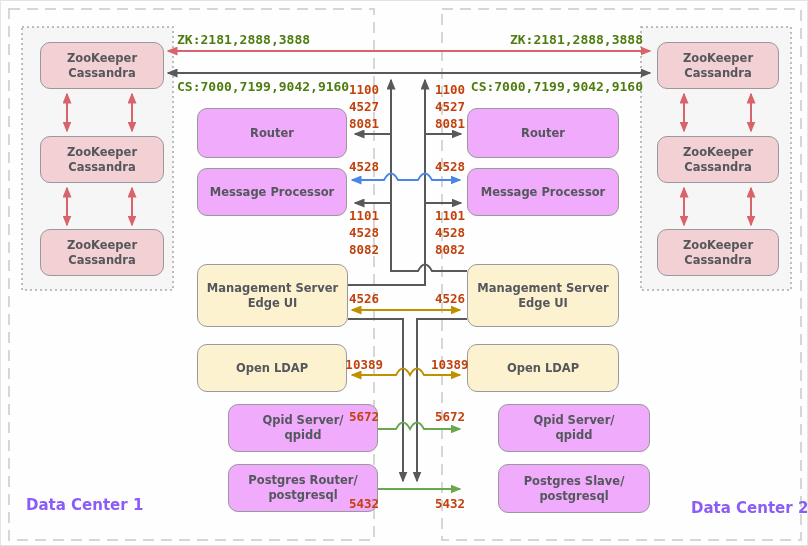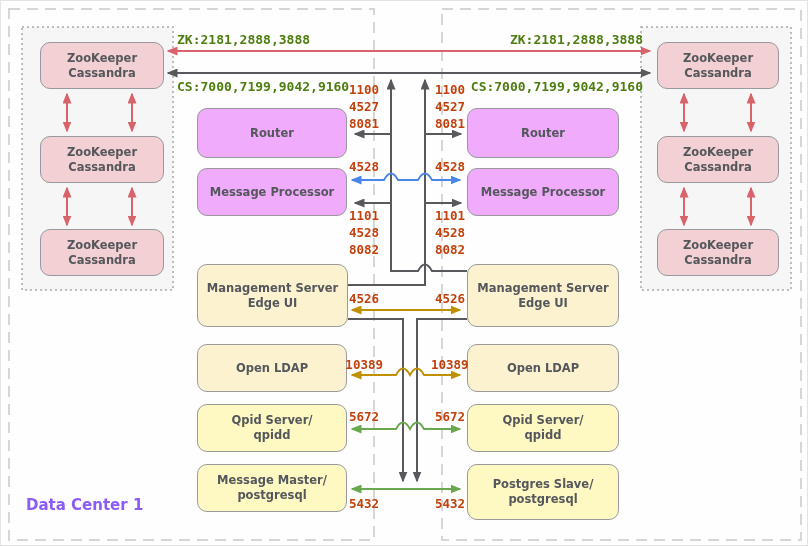--- a/index.html
+++ b/index.html
@@ -13,21 +13,21 @@
   .node {
     position:absolute; z-index:2; display:flex; align-items:center; justify-content:center;
     text-align:center; box-sizing:border-box;
     border:1.5px solid #97999d; border-radius:10px;
     font:bold 11.5px/15px "DejaVu Sans", sans-serif;
     color:#54575c; white-space:pre-line;
   }
   .pink   { background:#f3d0d3; }
   .blue   { background:#f0abfc; }
   .yellow { background:#fdf2cf; }
-  .green  { background:#fef9c3; }
+  .green  { background:#f0abfc;margin-left:31px; }
   .port {
     position:absolute; z-index:3;
     font:bold 12.5px/17px "DejaVu Sans Mono", monospace;
     color:#c2410c; white-space:nowrap;
   }
   .port.r { text-align:right; }
   .port span { display:block; }
   .bus-label {
     position:absolute; z-index:3;
     font:bold 13px/15px "DejaVu Sans Mono", monospace;
@@ -118,31 +118,31 @@
   <div class="node pink" style="left:656px;top:228px;width:122px;height:47px"><span>ZooKeeper
 Cassandra</span></div>
 
   <div class="node blue" style="left:196px;top:107px;width:150px;height:50px"><span>Router</span></div>
   <div class="node blue" style="left:196px;top:167px;width:150px;height:48px"><span>Message Processor</span></div>
   <div class="node yellow" style="left:196px;top:263px;width:151px;height:63px"><span>Management Server
 Edge UI</span></div>
   <div class="node yellow" style="left:196px;top:343px;width:150px;height:48px"><span>Open LDAP</span></div>
   <div class="node green" style="left:196px;top:403px;width:150px;height:48px"><span>Qpid Server/
 qpidd</span></div>
-  <div class="node green" style="left:196px;top:463px;width:150px;height:48px"><span>Message Master/
+  <div class="node green" style="left:196px;top:463px;width:150px;height:48px"><span>Postgres Router/
 postgresql</span></div>
 
   <div class="node blue" style="left:466px;top:107px;width:152px;height:50px"><span>Router</span></div>
   <div class="node blue" style="left:466px;top:167px;width:152px;height:48px"><span>Message Processor</span></div>
   <div class="node yellow" style="left:466px;top:263px;width:152px;height:63px"><span>Management Server
 Edge UI</span></div>
   <div class="node yellow" style="left:466px;top:343px;width:152px;height:48px"><span>Open LDAP</span></div>
   <div class="node green" style="left:466px;top:403px;width:152px;height:48px"><span>Qpid Server/
 qpidd</span></div>
-  <div class="node green" style="left:466px;top:463px;width:152px;height:56px"><span>Postgres Slave/
+  <div class="node green" style="left:466px;top:463px;width:152px;height:49px"><span>Postgres Slave/
 postgresql</span></div>
 
   <div class="bus-label" style="left:176px;top:31px">ZK:2181,2888,3888</div>
   <div class="bus-label" style="right:164px;top:31px">ZK:2181,2888,3888</div>
   <div class="bus-label" style="left:176px;top:78px">CS:7000,7199,9042,9160</div>
   <div class="bus-label" style="right:164px;top:78px">CS:7000,7199,9042,9160</div>
 
   <div class="port r" style="right:428px;top:80px">
     <span>1100</span>
     <span>4527</span>
@@ -170,14 +170,15 @@
   <div class="port r" style="right:428px;top:289px">4526</div>
   <div class="port" style="left:434px;top:289px">4526</div>
   <div class="port r" style="right:424px;top:355px">10389</div>
   <div class="port" style="left:430px;top:355px">10389</div>
   <div class="port r" style="right:428px;top:407px">5672</div>
   <div class="port" style="left:434px;top:407px">5672</div>
   <div class="port r" style="right:428px;top:494px">5432</div>
   <div class="port" style="left:434px;top:494px">5432</div>
 
   <div class="dc-label" style="left:25px;top:496px">Data Center 1</div>
+  <div class="dc-label" style="left:690px;top:499px">Data Center 2</div>
 
 </div>
 
 </body></html>

